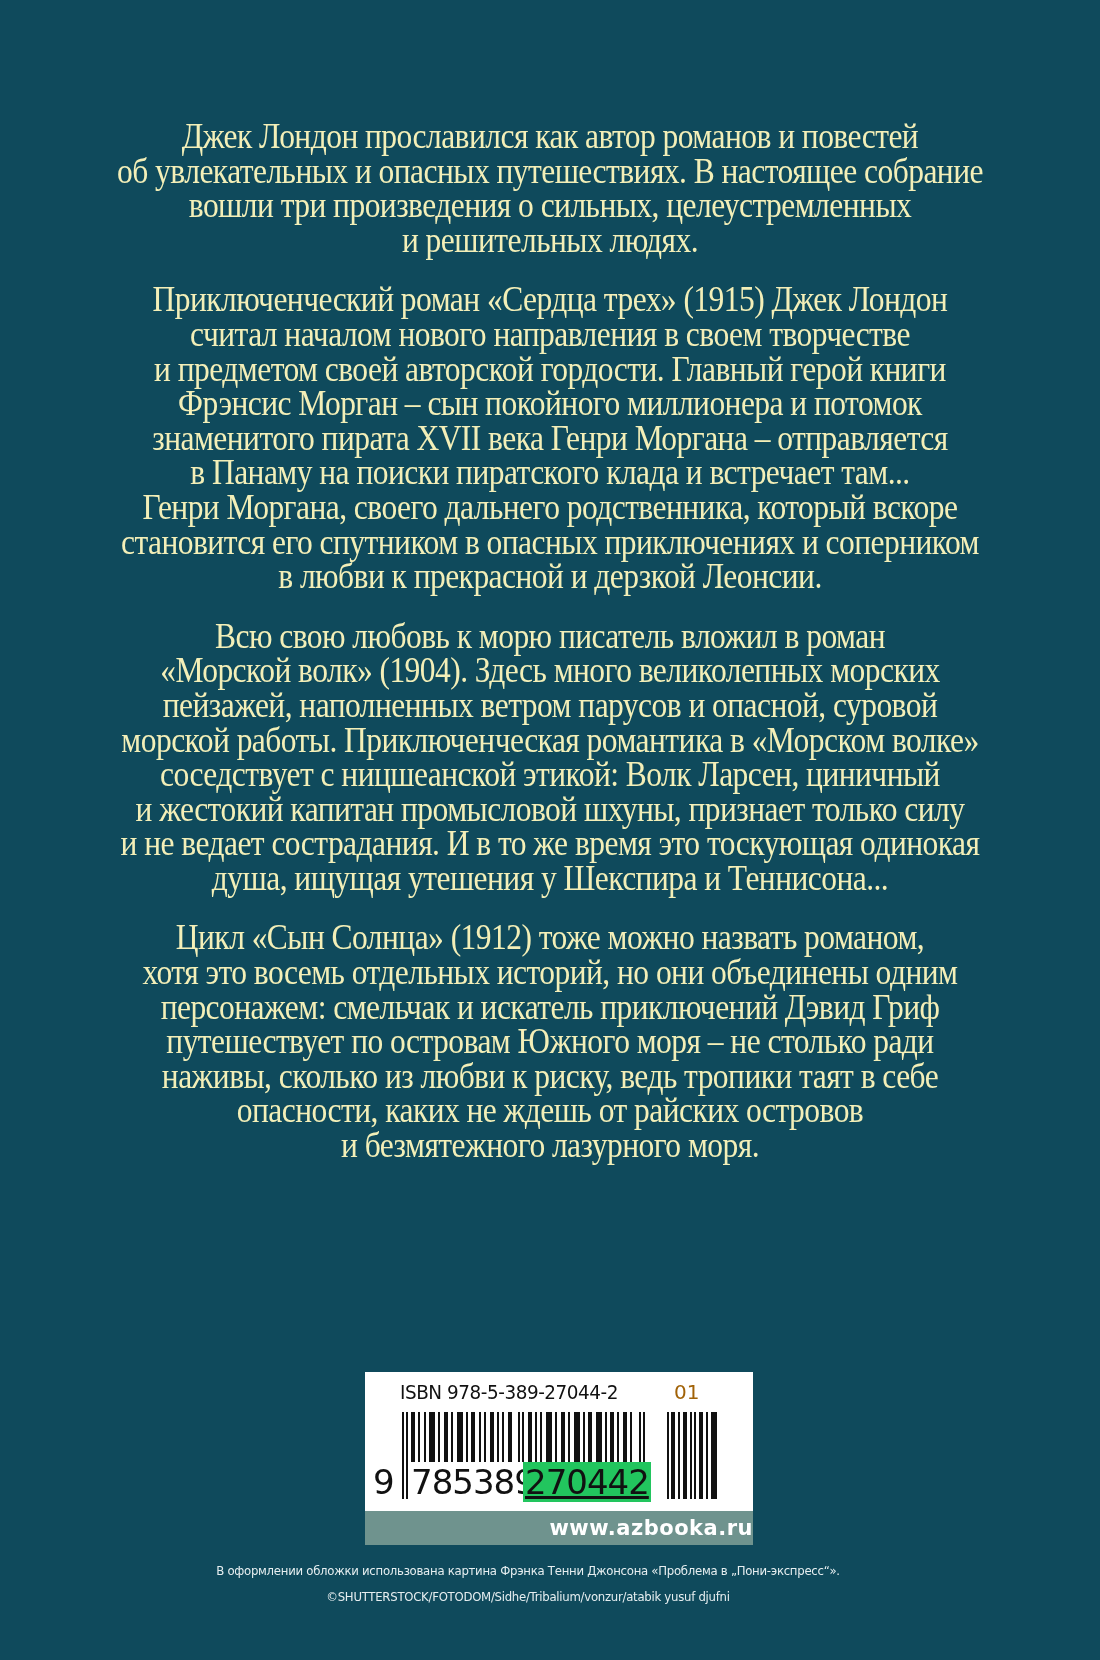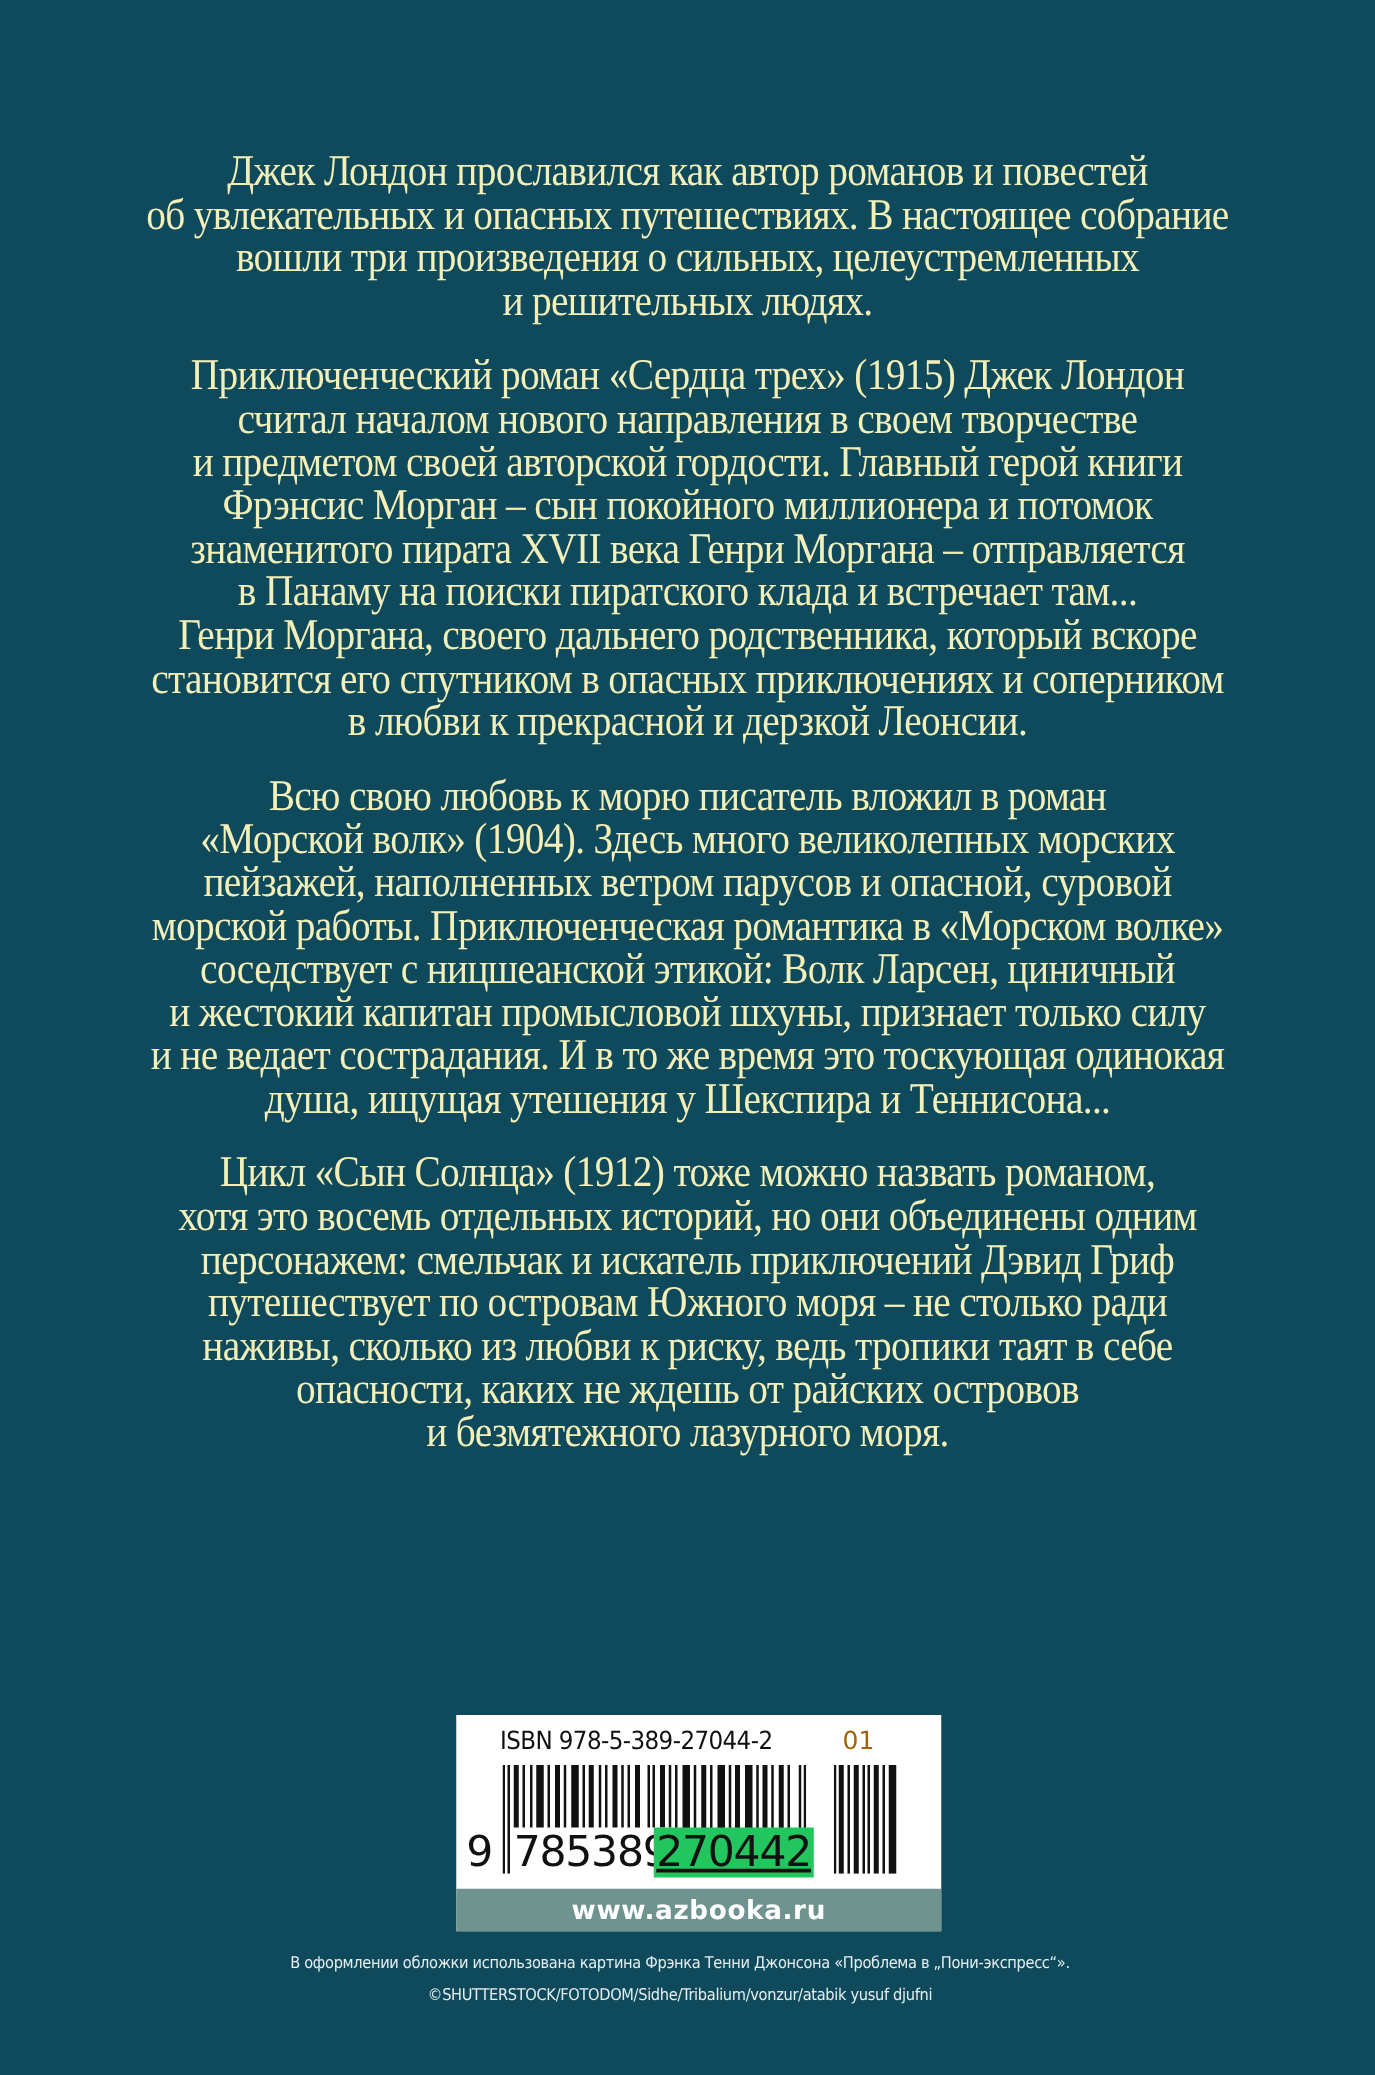--- a/index.html
+++ b/index.html
@@ -46,25 +46,25 @@
     line-height:40px;
   }
   .ean-digits .first { position:absolute; left:0; top:0; background:#fff; padding-right:2px;}
   .ean-digits .grp1 { position:absolute; left:36px; top:0; background:#fff; letter-spacing:-1px; padding:0 2px;}
   .ean-digits .grp2 { position:absolute; left:150px; top:0; background:#22c55e; letter-spacing:-1px; padding:0 2px;text-decoration:underline;}
   .url-band {
     position:absolute; left:0; bottom:0; width:100%; height:34px;
     background:#6f938e;
     color:#ffffff;
     font-family:"DejaVu Sans", sans-serif; font-weight:bold;
-    font-size:21px; line-height:34px; text-align:center;
+    font-size:21px; line-height:34px; text-align:right;
     letter-spacing:0.5px;
   }
   .credits {
-    position:absolute; left:16px; top:1558px; width:1056px;
+    position:absolute; left:0; top:1558px; width:1056px;
     text-align:center;
     color:#e6eef0;
     font-family:"DejaVu Sans", sans-serif;
     font-size:13px; line-height:26px;
     letter-spacing:-0.3px;
   }
   .credits div { transform:scaleX(0.9); transform-origin:center; }
 </style>
 </head>
 <body>

